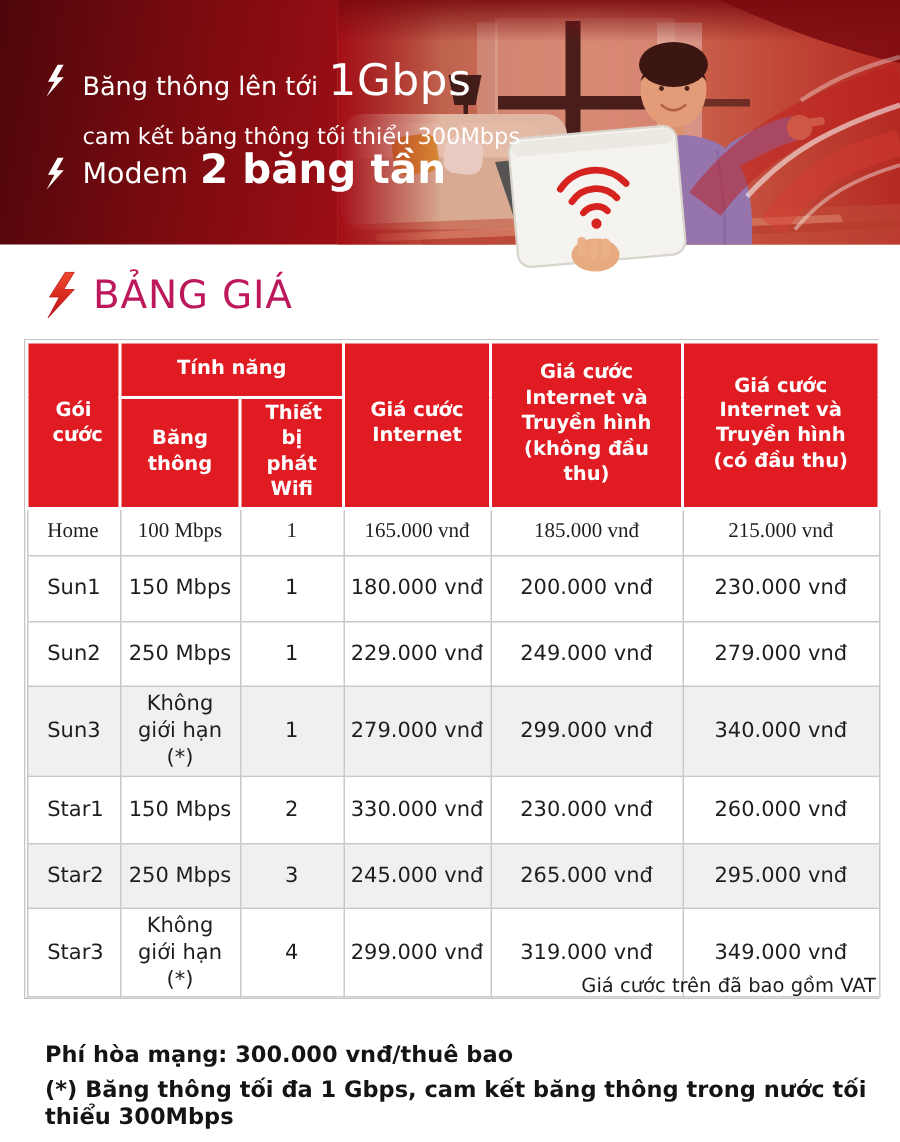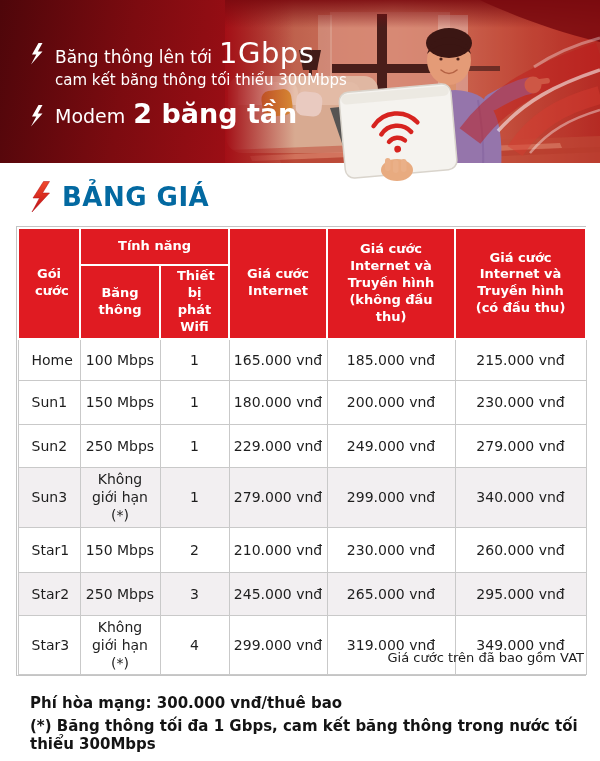--- a/index.html
+++ b/index.html
@@ -18,42 +18,42 @@
   .banner-art { position:absolute; top:0; left:0; overflow:visible; }
   .feature-item { position:absolute; left:30px; display:flex; gap:12px; z-index:5; color:#fff; }
   .feature-item.fi-1 { top:36px; }
   .feature-item.fi-2 { top:98px; }
   .bolt-white { flex:0 0 auto; margin-top:7px; }
   .f-line1 { display:flex; align-items:baseline; white-space:nowrap; }
   .fi-1 .f-prefix { font-size:17px; }
   .fi-1 .f-big { font-size:29px; font-weight:normal; margin-left:7px; letter-spacing:0.5px; }
   .fi-2 .f-prefix { font-size:19px; }
   .fi-2 .f-big { font-size:27px; font-weight:bold; margin-left:8px; }
-  .f-detail { font-size:15px; margin-top:1px; }
+  .f-detail { font-size:15px; margin-top:12px; }
   .fi-2 .f-detail { font-size:15.5px; }
 
   
   .section-heading { position:absolute; top:181px; left:30px; display:flex; align-items:center; gap:11px; z-index:1; }
-  .section-heading .title { font-size:26px; font-weight:700; color:#0369a1; letter-spacing:0.5px; }
+  .section-heading .title { font-size:26px; font-weight:400; color:#be185d; letter-spacing:0.5px; }
 
   
   .table-wrap { position:absolute; top:226px; left:16px; width:568px; border:1px solid #c4c4c4; z-index:1; }
   table.price { border-collapse:collapse; table-layout:fixed; width:568px; background:#fff; }
   table.price th {
     background:#e01b22; color:#fff; font-weight:bold; font-size:13px; line-height:1.3;
     border:2px solid #ffffff; text-align:center; vertical-align:middle; padding:2px 16px;
   }
   table.price td {
     border:1px solid #c9c9c9; font-size:14px; color:#1e1e1e; text-align:center;
     vertical-align:middle; padding:2px 4px; line-height:1.3; background:#fff;
   }
   table.price td.pkg { text-align:left; padding-left:13px; }
   table.price tbody tr:nth-child(4) td, table.price tbody tr:nth-child(6) td { background:#f2eff1; }
   tr.hrow-top { height:37px; } tr.hrow-bottom { height:46px; }
-  tr.r1 { height:42px; } tr.r2 { height:44px; } tr.r3 { height:43px; } tr.r4 { height:53px; }
+  tr.r1 { height:32px;font-family:Liberation Serif, serif; } tr.r2 { height:44px; } tr.r3 { height:43px; } tr.r4 { height:53px; }
   tr.r5 { height:45px; } tr.r6 { height:43px; } tr.r7 { height:55px; }
 
   
   .note-vat { position:absolute; top:650px; right:16px; font-size:13px; color:#1c1c1c; z-index:1; }
   .note-fee { position:absolute; top:694px; left:30px; font-size:15px; font-weight:600; color:#141414; z-index:1; }
   .note-star { position:absolute; top:717px; left:30px; font-size:15px; font-weight:600; color:#141414; z-index:1; }
 </style>
 </head>
 <body>
 
@@ -258,21 +258,21 @@
           <td>Không giới hạn (*)</td>
           <td>1</td>
           <td>279.000 vnđ</td>
           <td>299.000 vnđ</td>
           <td>340.000 vnđ</td>
         </tr>
         <tr class="r5">
           <td class="pkg">Star1</td>
           <td>150 Mbps</td>
           <td>2</td>
-          <td>210.000 vnđ</td>
+          <td>330.000 vnđ</td>
           <td>230.000 vnđ</td>
           <td>260.000 vnđ</td>
         </tr>
         <tr class="r6">
           <td class="pkg">Star2</td>
           <td>250 Mbps</td>
           <td>3</td>
           <td>245.000 vnđ</td>
           <td>265.000 vnđ</td>
           <td>295.000 vnđ</td>

